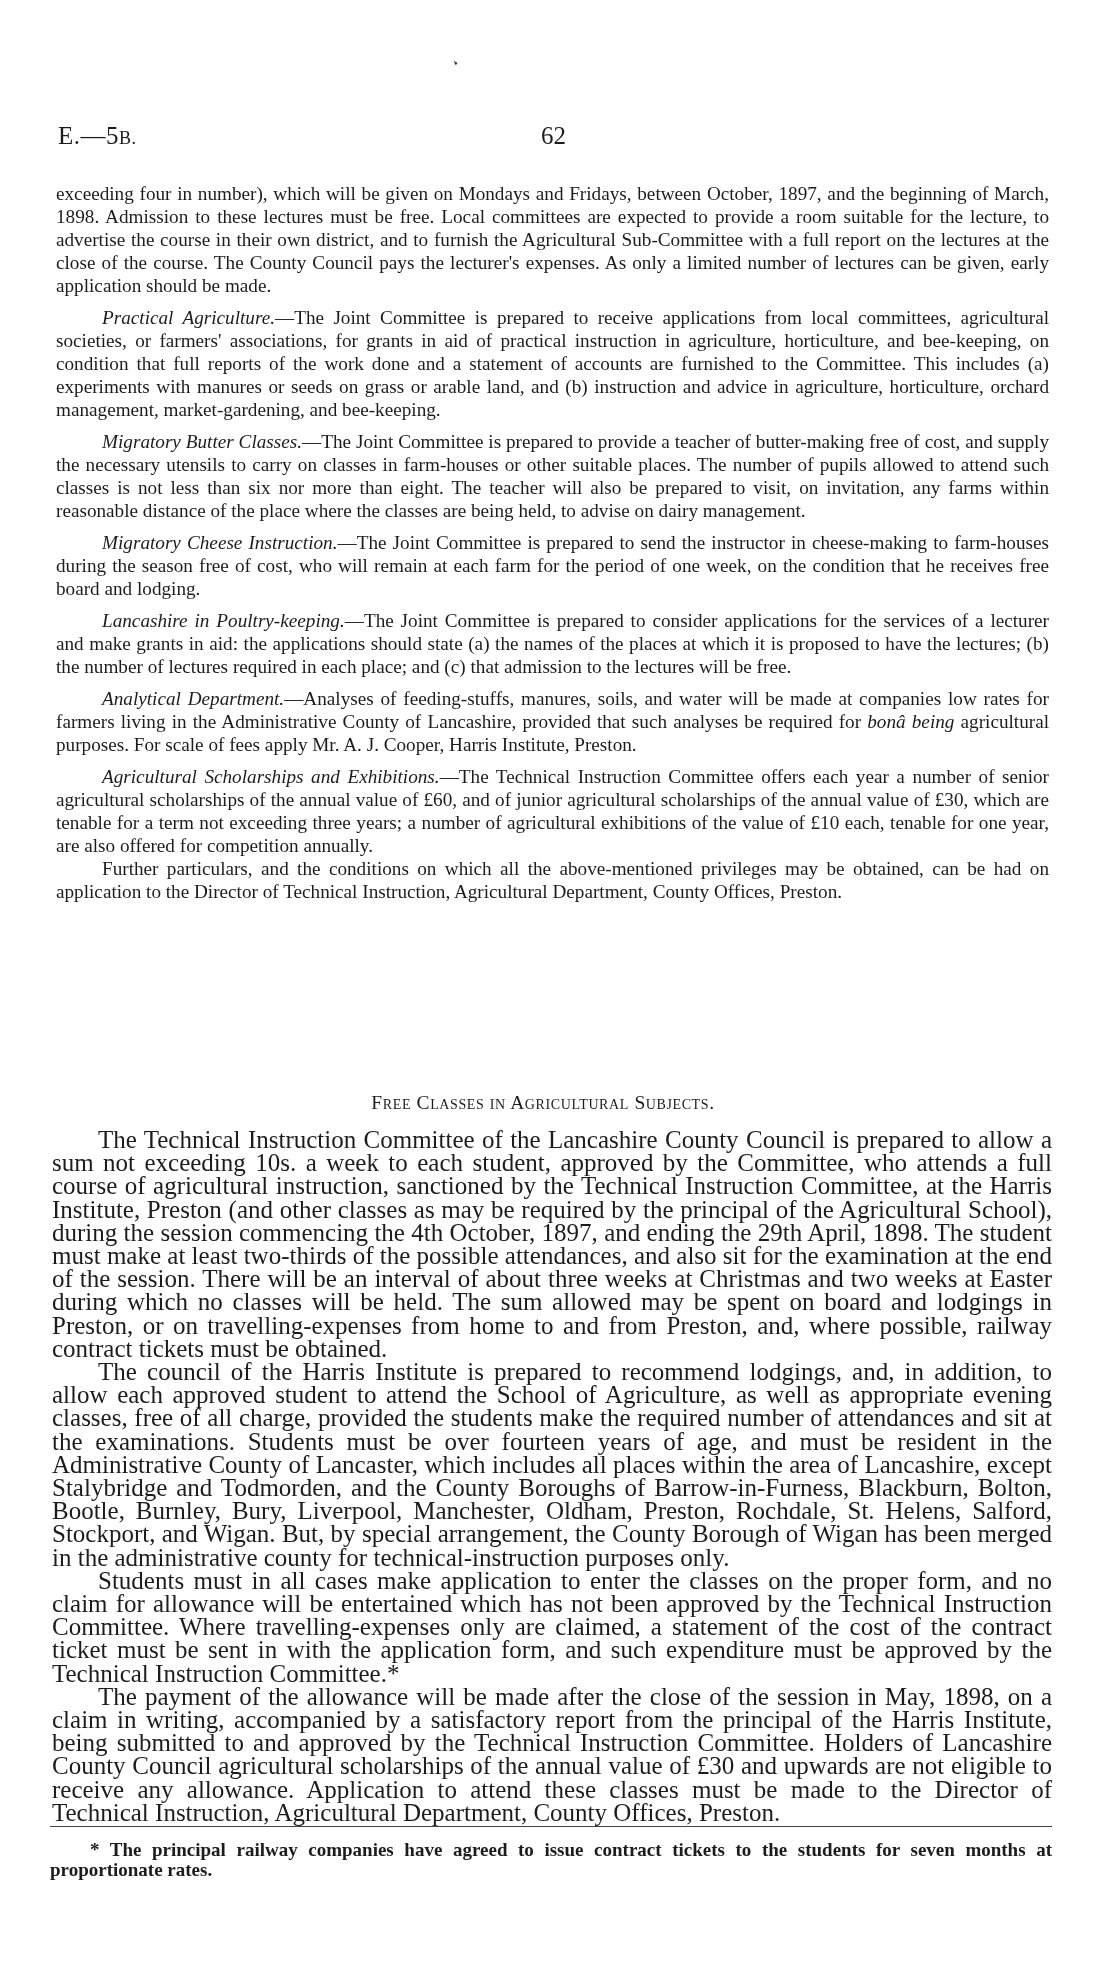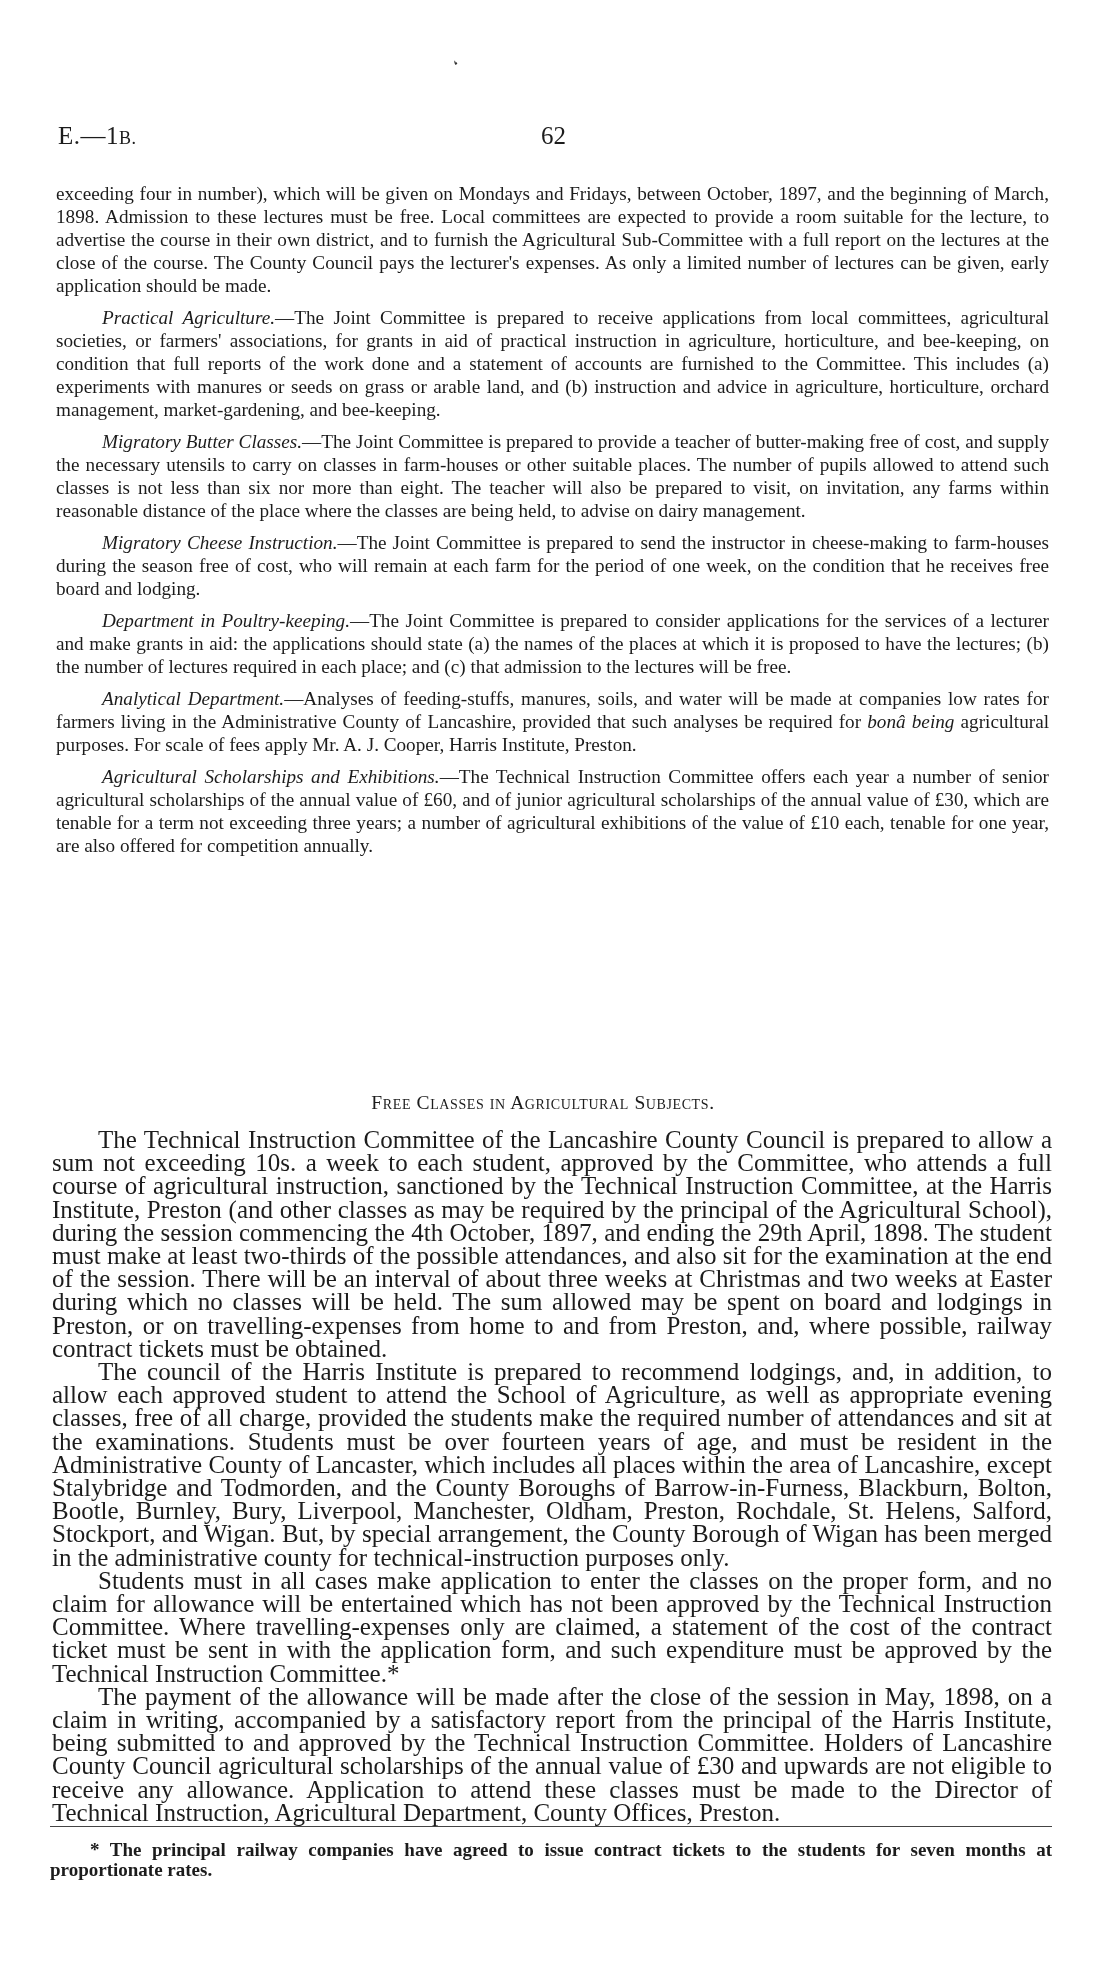--- a/index.html
+++ b/index.html
@@ -37,32 +37,33 @@
     font-size: 19px; line-height: 20px; text-align: justify; font-weight: bold;
   }
   .footnote p { margin: 0; text-indent: 40px; }
   em { font-style: italic; }
 </style>
 </head>
 <body>
 
 <div class="stray-mark">❛</div>
 
-<div class="running-head"><span>E.—1</span><span class="sc">B.</span></div>
+<div class="running-head"><span>E.—5</span><span class="sc">B.</span></div>
 
 <div class="page-number">62</div>
 
 <div class="body-upper">
   <p class="first">exceeding four in number), which will be given on Mondays and Fridays, between October, 1897, and the beginning of March, 1898. Admission to these lectures must be free. Local committees are expected to provide a room suitable for the lecture, to advertise the course in their own district, and to furnish the Agricultural Sub-Committee with a full report on the lectures at the close of the course. The County Council pays the lecturer's expenses. As only a limited number of lectures can be given, early application should be made.</p>
   <p><em>Practical Agriculture.</em><span>—The Joint Committee is prepared to receive applications from local committees, agricultural societies, or farmers' associations, for grants in aid of practical instruction in agriculture, horticulture, and bee-keeping, on condition that full reports of the work done and a statement of accounts are furnished to the Committee. This includes (a) experiments with manures or seeds on grass or arable land, and (b) instruction and advice in agriculture, horticulture, orchard management, market-gardening, and bee-keeping.</span></p>
   <p><em>Migratory Butter Classes.</em><span>—The Joint Committee is prepared to provide a teacher of butter-making free of cost, and supply the necessary utensils to carry on classes in farm-houses or other suitable places. The number of pupils allowed to attend such classes is not less than six nor more than eight. The teacher will also be prepared to visit, on invitation, any farms within reasonable distance of the place where the classes are being held, to advise on dairy management.</span></p>
   <p><em>Migratory Cheese Instruction.</em><span>—The Joint Committee is prepared to send the instructor in cheese-making to farm-houses during the season free of cost, who will remain at each farm for the period of one week, on the condition that he receives free board and lodging.</span></p>
-  <p><em>Department in Poultry-keeping.</em><span>—The Joint Committee is prepared to consider applications for the services of a lecturer and make grants in aid: the applications should state (a) the names of the places at which it is proposed to have the lectures; (b) the number of lectures required in each place; and (c) that admission to the lectures will be free.</span></p>
+  <p><em>Lancashire in Poultry-keeping.</em><span>—The Joint Committee is prepared to consider applications for the services of a lecturer and make grants in aid: the applications should state (a) the names of the places at which it is proposed to have the lectures; (b) the number of lectures required in each place; and (c) that admission to the lectures will be free.</span></p>
   <p><em>Analytical Department.</em><span>—Analyses of feeding-stuffs, manures, soils, and water will be made at companies low rates for farmers living in the Administrative County of Lancashire, provided that such analyses be required for </span><em>bonâ being</em><span> agricultural purposes. For scale of fees apply Mr. A. J. Cooper, Harris Institute, Preston.</span></p>
   <p><em>Agricultural Scholarships and Exhibitions.</em><span>—The Technical Instruction Committee offers each year a number of senior agricultural scholarships of the annual value of £60, and of junior agricultural scholarships of the annual value of £30, which are tenable for a term not exceeding three years; a number of agricultural exhibitions of the value of £10 each, tenable for one year, are also offered for competition annually.</span></p>
+  <p class="tight">Further particulars, and the conditions on which all the above-mentioned privileges may be obtained, can be had on application to the Director of Technical Instruction, Agricultural Department, County Offices, Preston.</p>
 </div>
 
 <div class="section-heading">Free Classes in Agricultural Subjects.</div>
 
 <div class="body-lower">
   <p>The Technical Instruction Committee of the Lancashire County Council is prepared to allow a sum not exceeding 10s. a week to each student, approved by the Committee, who attends a full course of agricultural instruction, sanctioned by the Technical Instruction Committee, at the Harris Institute, Preston (and other classes as may be required by the principal of the Agricultural School), during the session commencing the 4th October, 1897, and ending the 29th April, 1898. The student must make at least two-thirds of the possible attendances, and also sit for the examination at the end of the session. There will be an interval of about three weeks at Christmas and two weeks at Easter during which no classes will be held. The sum allowed may be spent on board and lodgings in Preston, or on travelling-expenses from home to and from Preston, and, where possible, railway contract tickets must be obtained.</p>
   <p>The council of the Harris Institute is prepared to recommend lodgings, and, in addition, to allow each approved student to attend the School of Agriculture, as well as appropriate evening classes, free of all charge, provided the students make the required number of attendances and sit at the examinations. Students must be over fourteen years of age, and must be resident in the Administrative County of Lancaster, which includes all places within the area of Lancashire, except Stalybridge and Todmorden, and the County Boroughs of Barrow-in-Furness, Blackburn, Bolton, Bootle, Burnley, Bury, Liverpool, Manchester, Oldham, Preston, Rochdale, St. Helens, Salford, Stockport, and Wigan. But, by special arrangement, the County Borough of Wigan has been merged in the administrative county for technical-instruction purposes only.</p>
   <p>Students must in all cases make application to enter the classes on the proper form, and no claim for allowance will be entertained which has not been approved by the Technical Instruction Committee. Where travelling-expenses only are claimed, a statement of the cost of the contract ticket must be sent in with the application form, and such expenditure must be approved by the Technical Instruction Committee.*</p>
   <p>The payment of the allowance will be made after the close of the session in May, 1898, on a claim in writing, accompanied by a satisfactory report from the principal of the Harris Institute, being submitted to and approved by the Technical Instruction Committee. Holders of Lancashire County Council agricultural scholarships of the annual value of £30 and upwards are not eligible to receive any allowance. Application to attend these classes must be made to the Director of Technical Instruction, Agricultural Department, County Offices, Preston.</p>
 </div>

